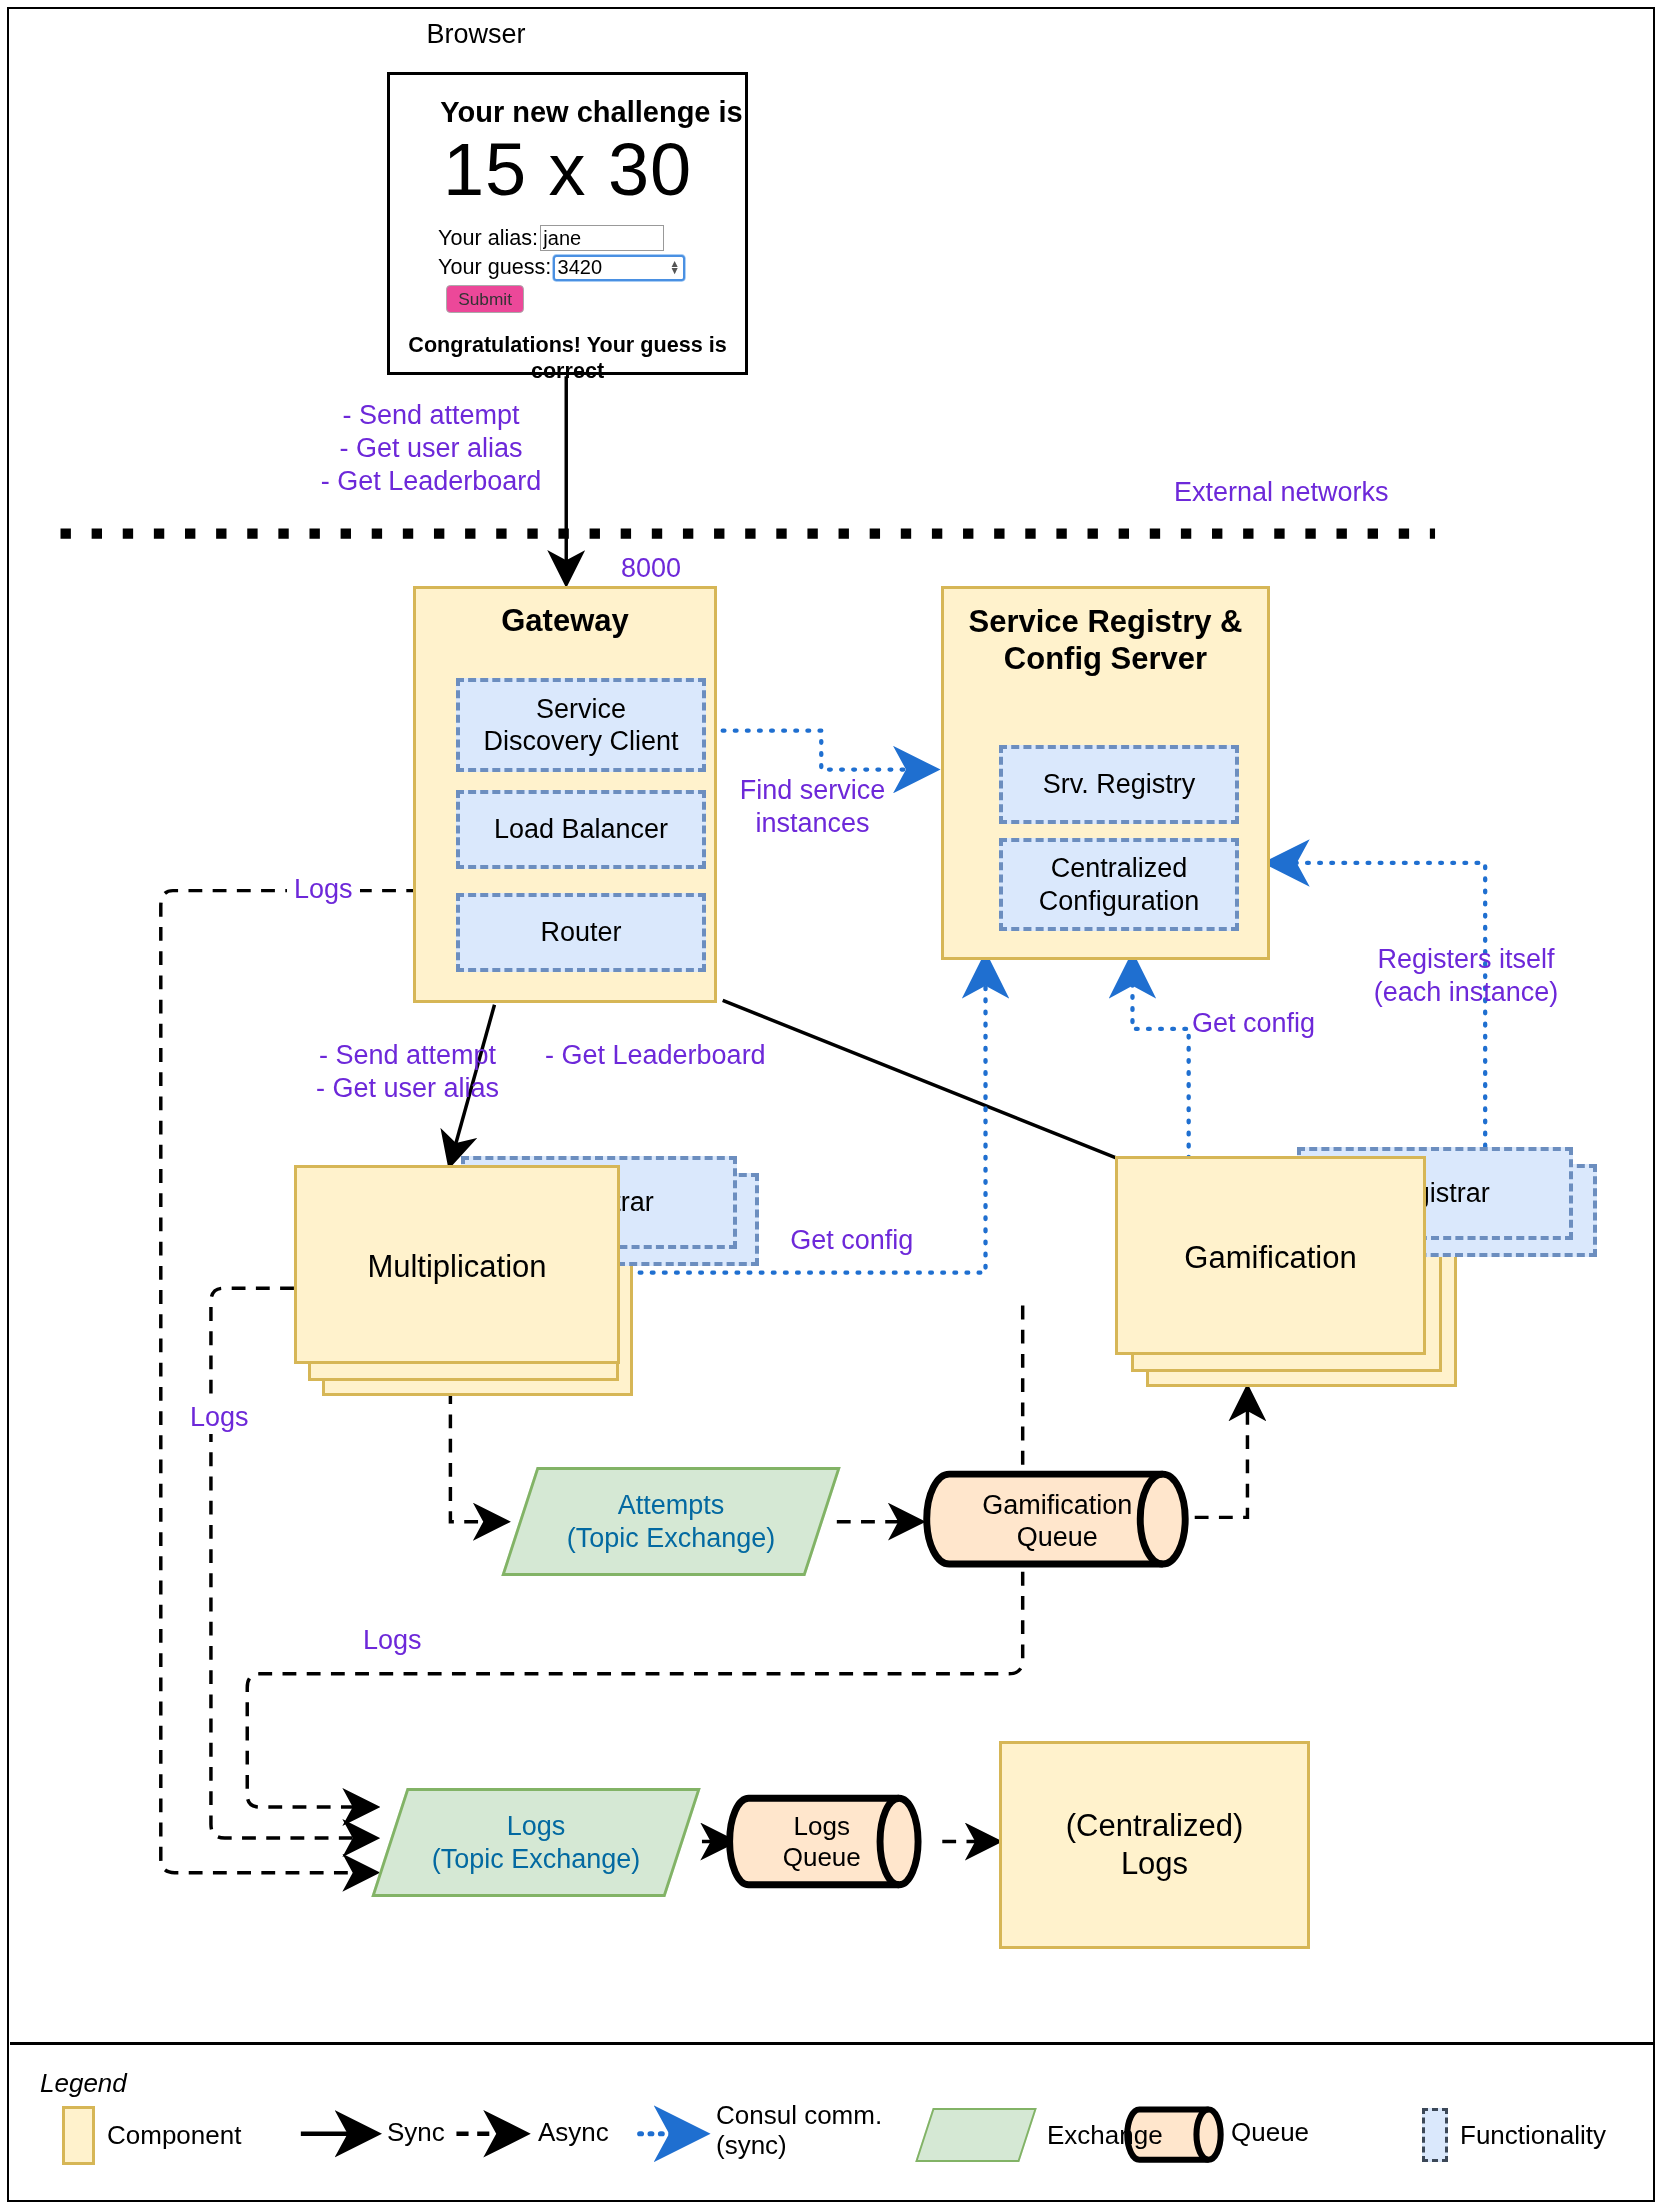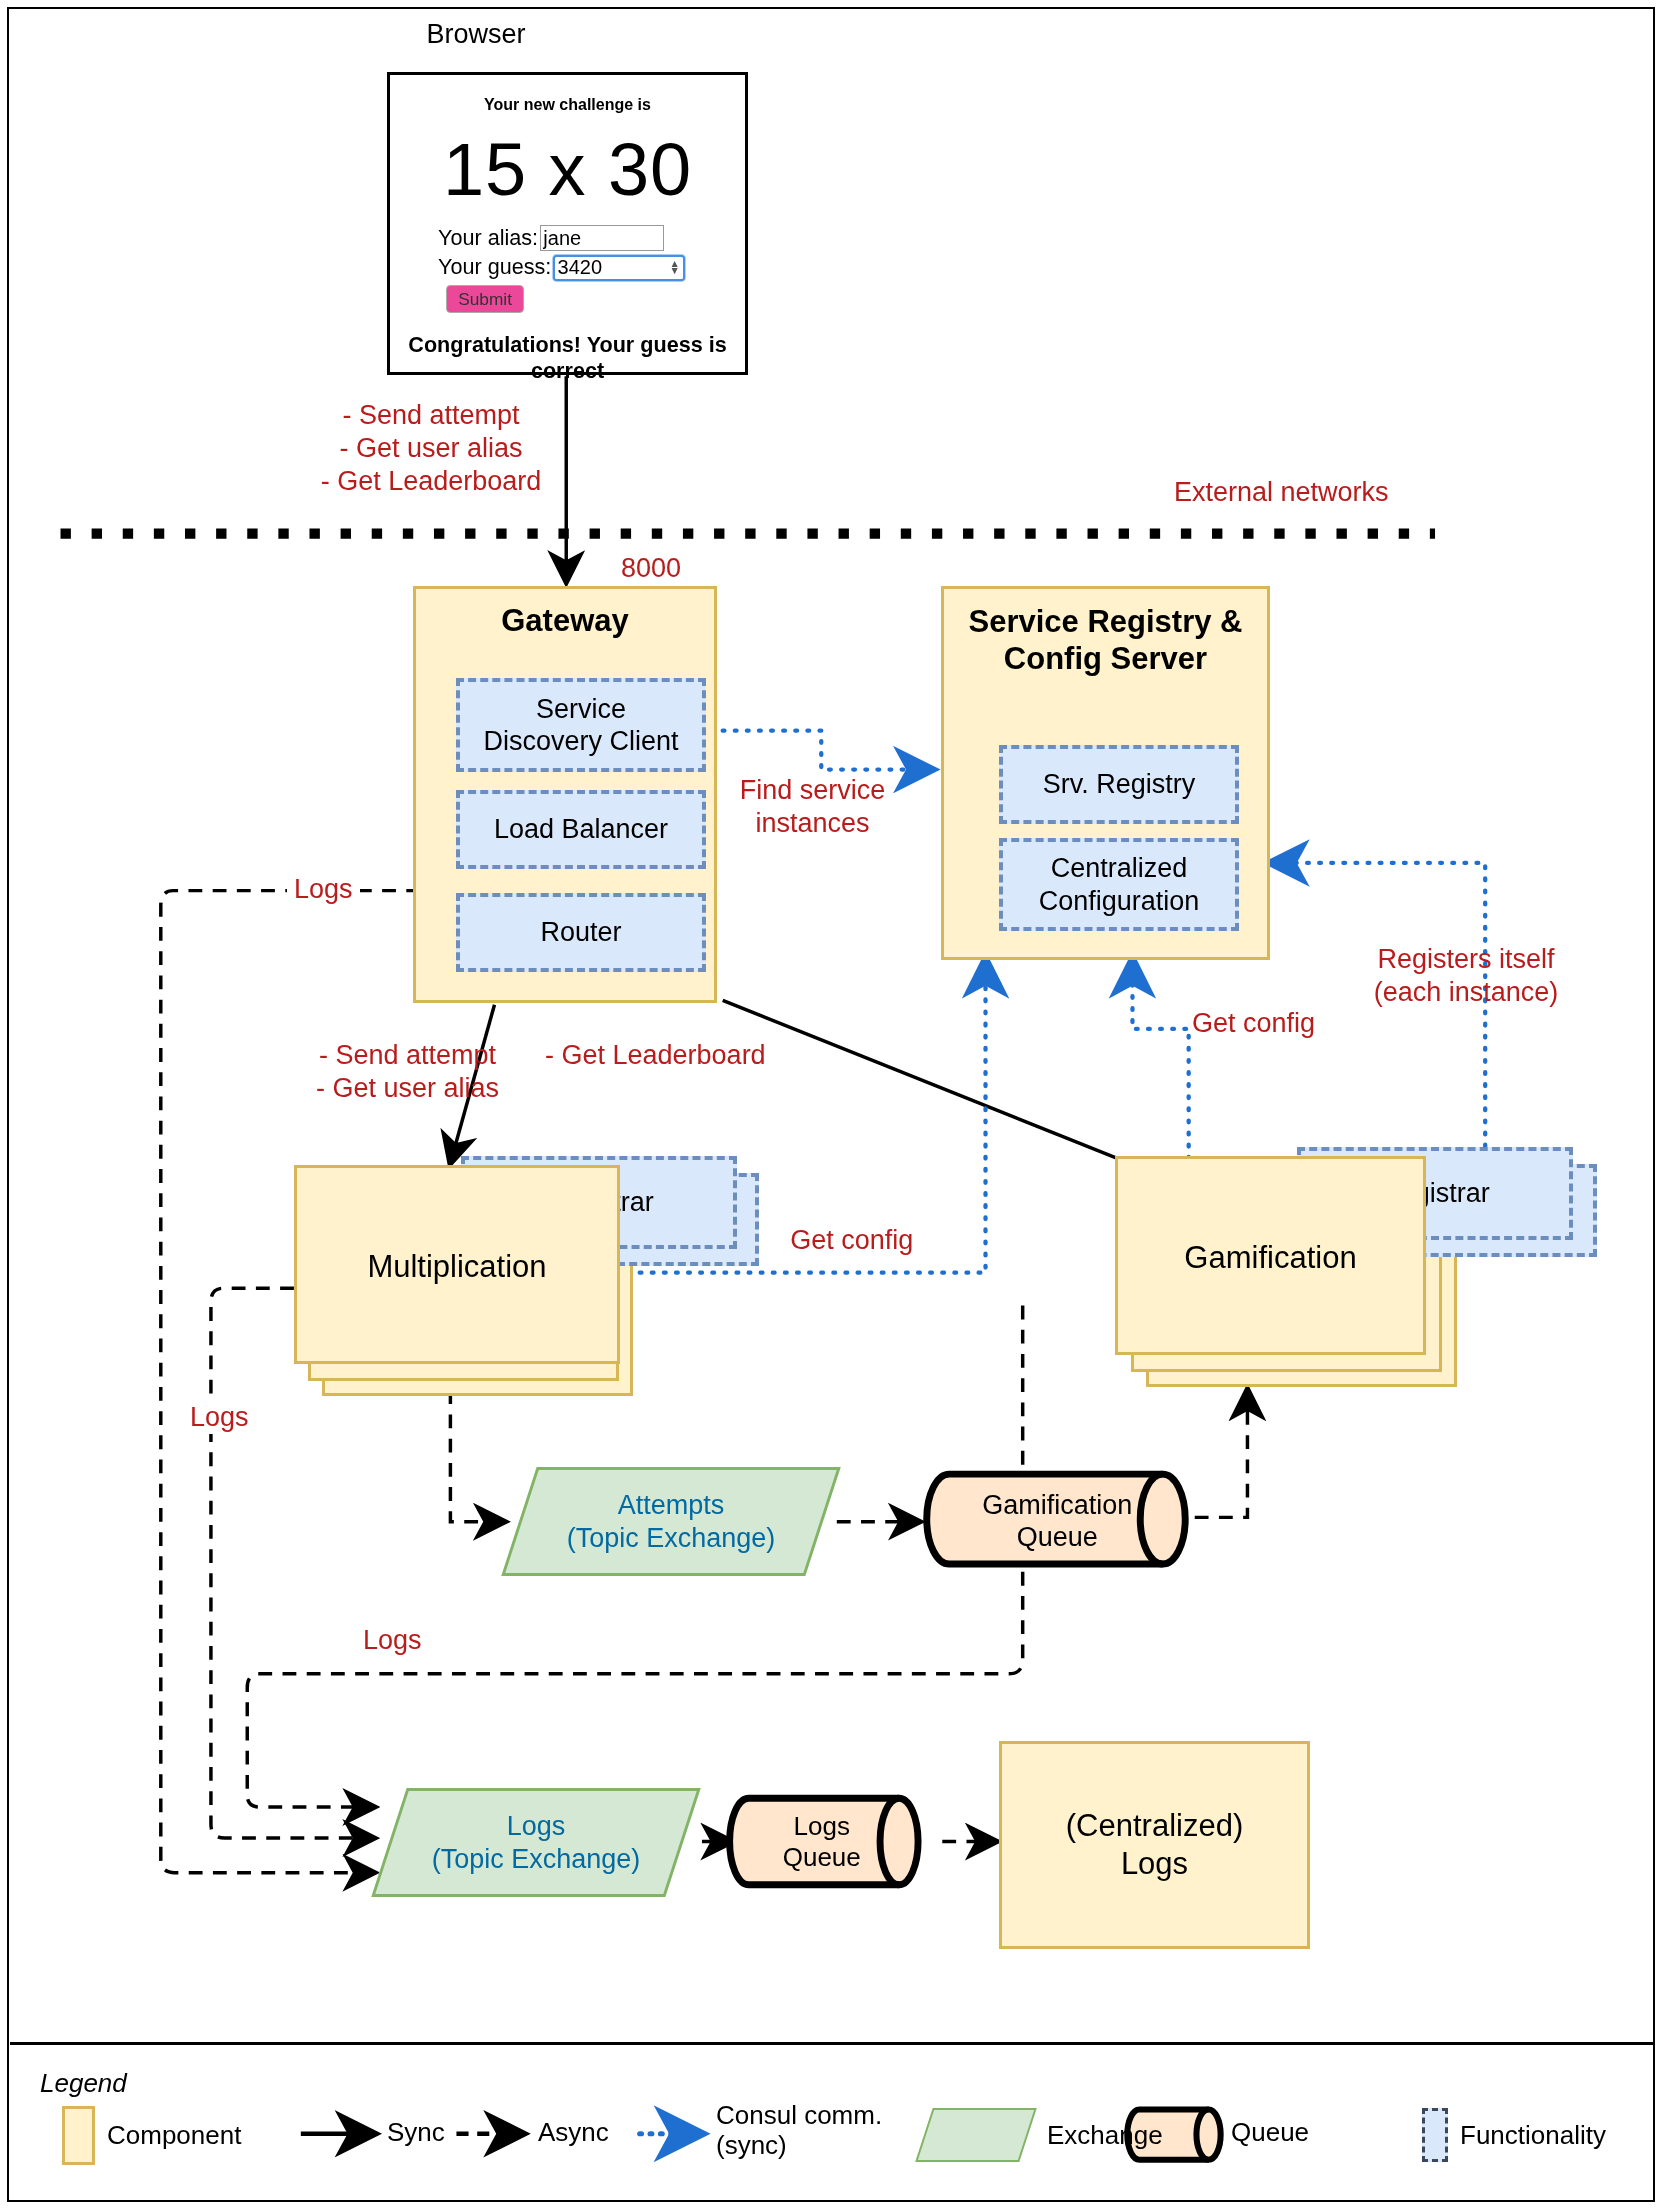--- a/index.html
+++ b/index.html
@@ -39,21 +39,21 @@
   .component {
     background: #fff2cc;
     border: 3.5px solid #d6b656;
   }
   .functionality {
     background: #dae8fc;
     border: 4.3px dashed #6c8ebf;
   }
   .lbl {
     position: absolute;
-    color: #b91c1c;
+    color: #6d28d9;
     font-size: 27px;
     line-height: 1.22;
     white-space: pre;
   }
   .lbl.ctr { text-align: center; }
   .lbl.bg  { background: #ffffff; }
 
   
   .browser-title {
     position: absolute;
@@ -67,21 +67,21 @@
     left: 387px; top: 72px;
     width: 361px; height: 303px;
     border: 3.5px solid #000000;
     background: #ffffff;
     box-sizing: border-box;
   }
   .bz-head {
     position: absolute;
     left: 0; top: 21px; width: 100%;
     text-align: center;
-    font-size: 16px; font-weight: bold;
+    font-size: 29px; font-weight: bold; padding-left: 24px;
   }
   .bz-challenge {
     position: absolute;
     left: 0; top: 52px; width: 100%;
     text-align: center;
     font-size: 74px;
     letter-spacing: 0.9px;
   }
   .bz-row {
     position: absolute;

